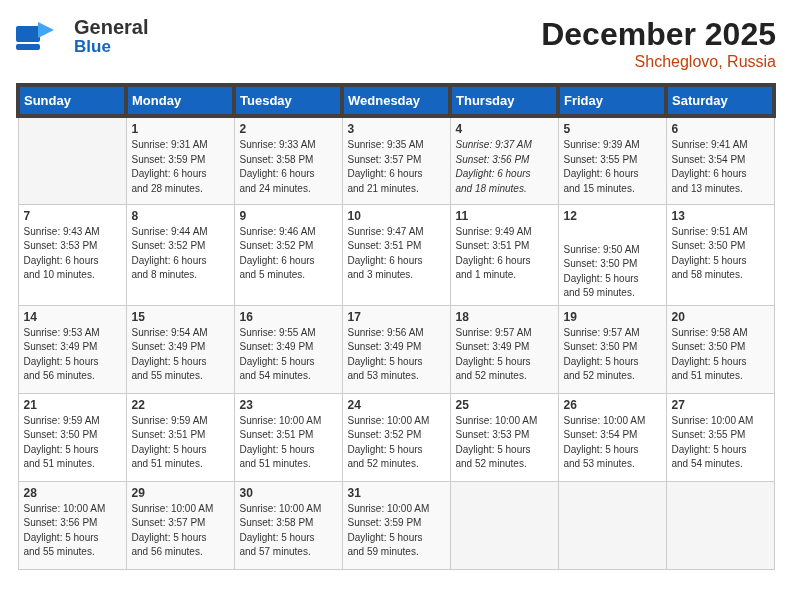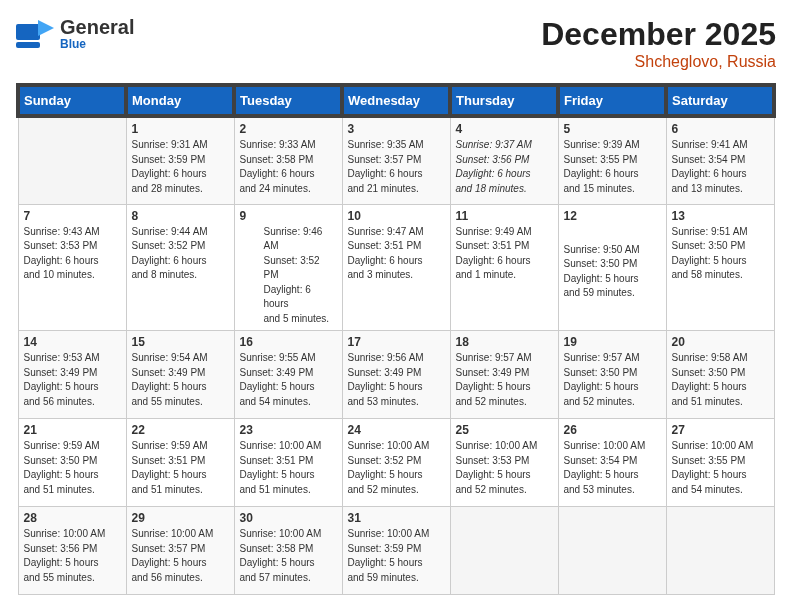--- a/index.html
+++ b/index.html
@@ -72,29 +72,29 @@
     }
     .empty-cell {
       background: #f5f5f5 !important;
     }
   </style>
 </head>
 <body>
 
 <div class="header">
   <div class="logo">
-    <div style="display:flex;align-items:center;gap:6px;">
+    <div style="display:flex;align-items:center;gap:20px;">
       <svg width="38" height="28" viewBox="0 0 38 28">
         <rect x="0" y="4" width="24" height="16" rx="2" fill="#1565c0"></rect>
         <polygon points="22,0 38,8 22,16" fill="#42a5f5"></polygon>
         <rect x="0" y="22" width="24" height="6" rx="2" fill="#1565c0"></rect>
       </svg>
       <div style="display:flex;flex-direction:column;line-height:1.1;">
         <span style="font-size:20px;font-weight:bold;color:#333;">General</span>
-        <span style="font-size:12px;font-weight:bold;color:#1565c0;">Blue</span>
+        <span style="font-size:17px;font-weight:bold;color:#1565c0;">Blue</span>
       </div>
     </div>
   </div>
   <div class="title-block">
     <div class="month-title">December 2025</div>
     <div class="location">Shcheglovo, Russia</div>
   </div>
 </div>
 
 <table>
@@ -165,21 +165,21 @@
         </td>
         <td>
           <span class="day-number">8</span>
           <div class="day-info" style="white-space: pre-line;">Sunrise: 9:44 AM
 Sunset: 3:52 PM
 Daylight: 6 hours
 and 8 minutes.</div>
         </td>
         <td>
           <span class="day-number">9</span>
-          <div class="day-info" style="white-space: pre-line; margin-left: 24px;">Sunrise: 9:46 AM
+          <div class="day-info" style="white-space: pre-line;">Sunrise: 9:46 AM
 Sunset: 3:52 PM
 Daylight: 6 hours
 and 5 minutes.</div>
         </td>
         <td>
           <span class="day-number">10</span>
           <div class="day-info" style="white-space: pre-line;">Sunrise: 9:47 AM
 Sunset: 3:51 PM
 Daylight: 6 hours
 and 3 minutes.</div>

